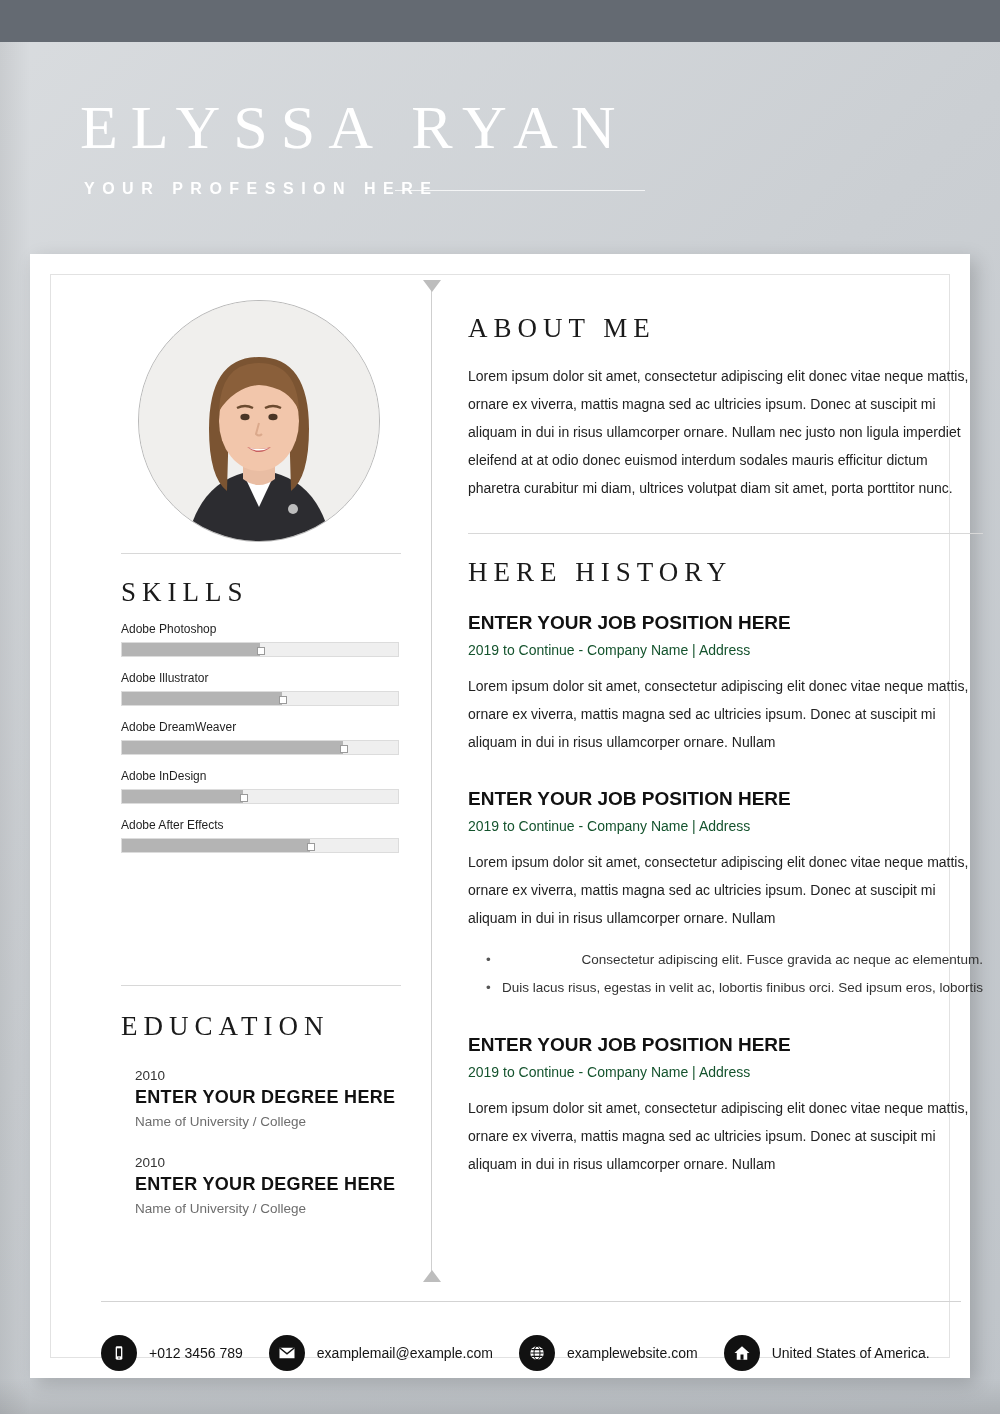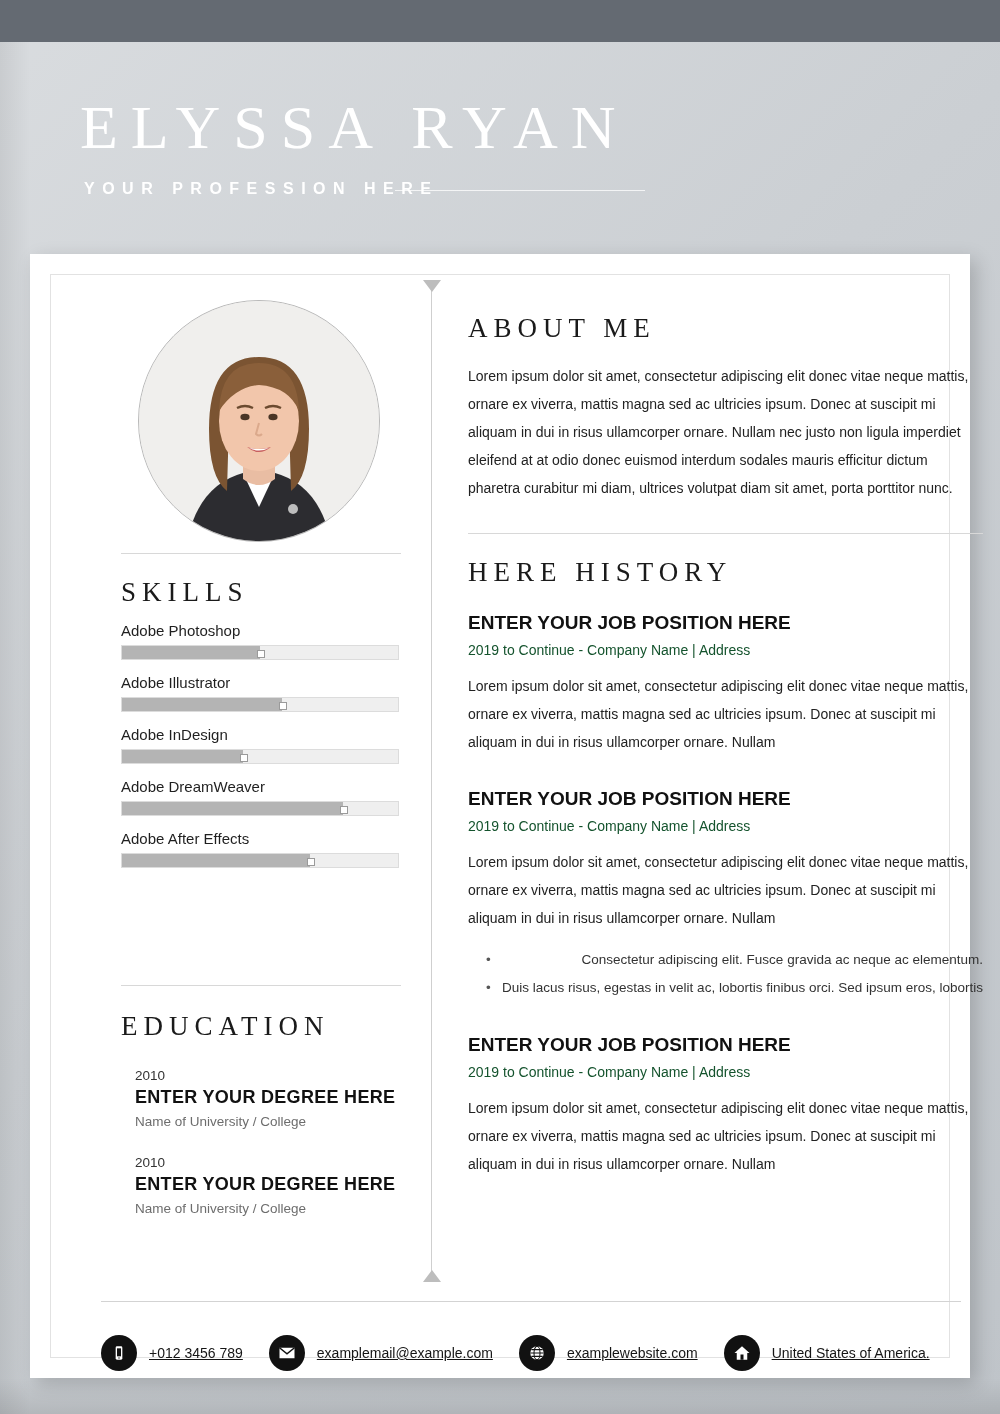--- a/index.html
+++ b/index.html
@@ -157,21 +157,21 @@
     font-size: 27px;
     letter-spacing: 6px;
     color: #1a1a1a;
     font-weight: 400;
   }
 
   
   .skills-block { position: absolute; left: 40px; top: 292px; width: 290px; }
   .skill { margin-top: 14px; }
   .skill-name {
-    font-size: 15px;
+    font-size: 12px;
     color: #1f1f1f;
     margin-bottom: 6px;
   }
   .bar-track {
     position: relative;
     width: 278px;
     height: 15px;
     background: #efefef;
     border: 1px solid #dcdcdc;
     box-sizing: border-box;
@@ -289,21 +289,20 @@
     display: flex;
     align-items: center;
     justify-content: center;
     margin-right: 12px;
     flex: 0 0 auto;
   }
   .ctext {
     font-size: 14px;
     color: #151515;
     white-space: nowrap;
-    text-decoration: underline;
   }
 
   
   .edge-left {
     position: absolute; left: 0; top: 42px; width: 30px; height: 1372px;
     background: linear-gradient(90deg, rgba(0,0,0,0.07), rgba(0,0,0,0));
   }
   .edge-bottom {
     position: absolute; left: 0; bottom: 0; width: 1000px; height: 36px;
     background: linear-gradient(180deg, rgba(0,0,0,0.0), rgba(0,0,0,0.10));
@@ -375,31 +374,31 @@
                 </div>
               </div>
               <div class="skill">
                 <div class="skill-name">Adobe Illustrator</div>
                 <div class="bar-track">
                   <div class="bar-fill" style="width: 58%;"></div>
                   <div class="bar-knob" style="left: calc(58% - 3px);"></div>
                 </div>
               </div>
               <div class="skill">
+                <div class="skill-name">Adobe DreamWeaver</div>
+                <div class="bar-track">
+                  <div class="bar-fill" style="width: 80%;"></div>
+                  <div class="bar-knob" style="left: calc(80% - 3px);"></div>
+                </div>
+              </div>
+              <div class="skill">
                 <div class="skill-name">Adobe InDesign</div>
                 <div class="bar-track">
                   <div class="bar-fill" style="width: 44%;"></div>
                   <div class="bar-knob" style="left: calc(44% - 3px);"></div>
-                </div>
-              </div>
-              <div class="skill">
-                <div class="skill-name">Adobe DreamWeaver</div>
-                <div class="bar-track">
-                  <div class="bar-fill" style="width: 80%;"></div>
-                  <div class="bar-knob" style="left: calc(80% - 3px);"></div>
                 </div>
               </div>
               <div class="skill">
                 <div class="skill-name">Adobe After Effects</div>
                 <div class="bar-track">
                   <div class="bar-fill" style="width: 68%;"></div>
                   <div class="bar-knob" style="left: calc(68% - 3px);"></div>
                 </div>
               </div>
             </div>

